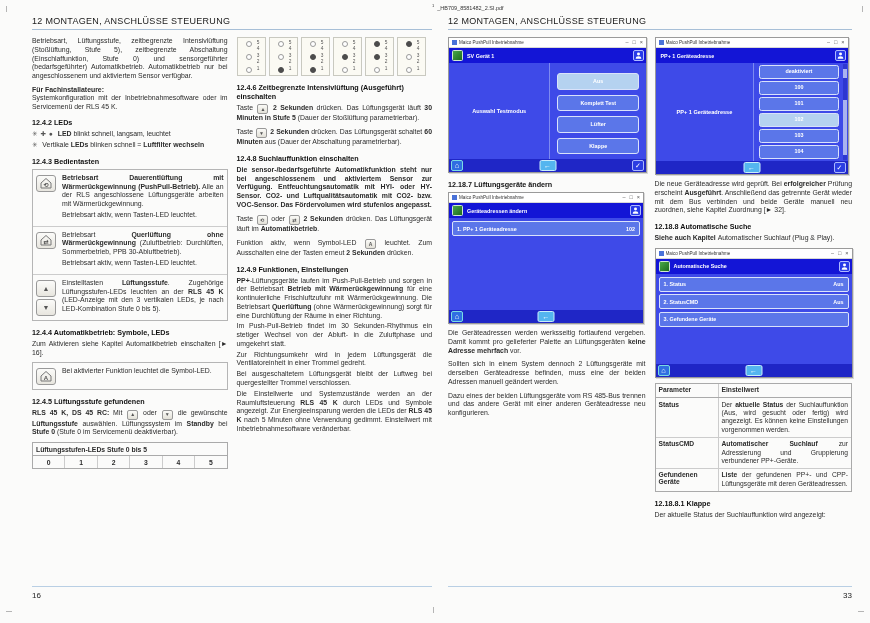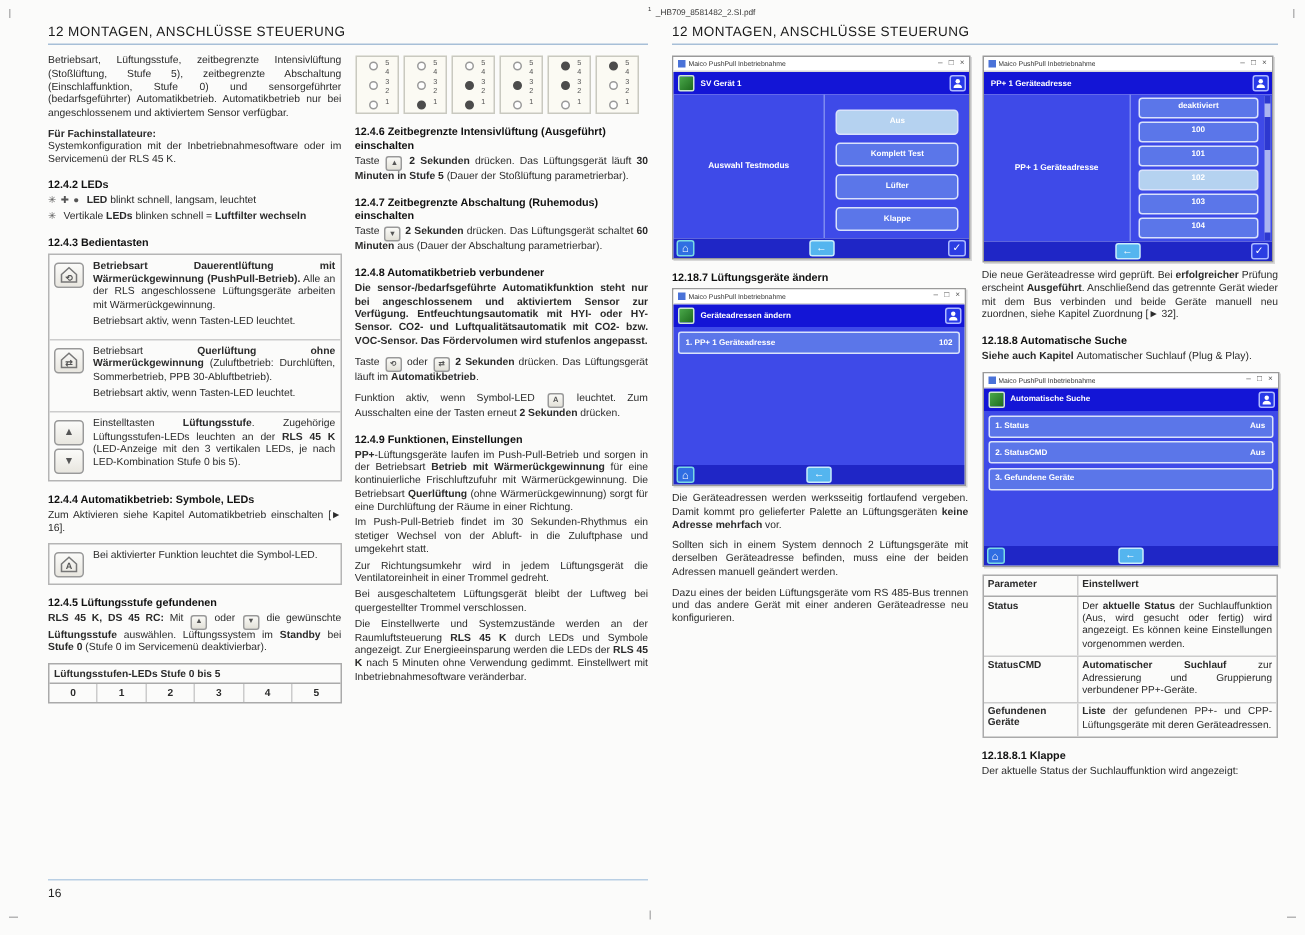--- a/index.html
+++ b/index.html
@@ -255,23 +255,22 @@
 3
 2
 1</span>
             <i class="p5"></i>
             <i class="p3"></i>
             <i class="p1"></i>
           </div>
       </div>
       <div class="sect">12.4.6 Zeitbegrenzte Intensivlüftung (Ausgeführt) einschalten</div>
       <p class="t"><span>Taste </span><span class="keybtn">▲</span><span> </span><span class="b">2 Sekunden</span><span> drücken. Das Lüftungsgerät läuft </span><span class="b">30 Minuten in Stufe 5</span><span> (Dauer der Stoßlüftung parametrierbar).</span></p>
-      <div class="sect">12.4.7 Zeitbegrenzte Abschaltung (Ruhemodus) einschalten</div>
       <p class="t"><span>Taste </span><span class="keybtn">▼</span><span> </span><span class="b">2 Sekunden</span><span> drücken. Das Lüftungsgerät schaltet </span><span class="b">60 Minuten</span><span> aus (Dauer der Abschaltung parametrierbar).</span></p>
-      <div class="sect">12.4.8 Automatikbetrieb verbundener</div>
+      <div class="sect">12.4.8 Suchlauffunktion einschalten</div>
       <p class="t boldblock">Die sensor-/bedarfsgeführte Automatikfunktion steht nur bei angeschlossenem und aktiviertem Sensor zur Verfügung. Entfeuchtungsautomatik mit HYI- oder HY-Sensor. CO2- und Luftqualitätsautomatik mit CO2- bzw. VOC-Sensor. Das Fördervolumen wird stufenlos angepasst.</p>
       <p class="t"><span>Taste </span><span class="keybtn">⟲</span><span> oder </span><span class="keybtn">⇄</span><span> </span><span class="b">2 Sekunden</span><span> drücken. Das Lüftungsgerät läuft im </span><span class="b">Automatikbetrieb</span><span>.</span></p>
       <p class="t"><span>Funktion aktiv, wenn Symbol-LED </span><span class="keybtn">A</span><span> leuchtet. Zum Ausschalten eine der Tasten erneut </span><span class="b">2 Sekunden</span><span> drücken.</span></p>
       <div class="sect">12.4.9 Funktionen, Einstellungen</div>
       <p class="t nb"><span class="b">PP+</span><span>-Lüftungsgeräte laufen im Push-Pull-Betrieb und sorgen in der Betriebsart </span><span class="b">Betrieb mit Wärmerückgewinnung</span><span> für eine kontinuierliche Frischluftzufuhr mit Wärmerückgewinnung. Die Betriebsart </span><span class="b">Querlüftung</span><span> (ohne Wärmerückgewinnung) sorgt für eine Durchlüftung der Räume in einer Richtung.</span></p>
       <p class="t nb">Im Push-Pull-Betrieb findet im 30 Sekunden-Rhythmus ein stetiger Wechsel von der Abluft- in die Zuluftphase und umgekehrt statt.</p>
       <p class="t nb">Zur Richtungsumkehr wird in jedem Lüftungsgerät die Ventilatoreinheit in einer Trommel gedreht.</p>
       <p class="t nb">Bei ausgeschaltetem Lüftungsgerät bleibt der Luftweg bei quergestellter Trommel verschlossen.</p>
       <p class="t"><span>Die Einstellwerte und Systemzustände werden an der Raumluftsteuerung </span><span class="b">RLS 45 K</span><span> durch LEDs und Symbole angezeigt. Zur Energieeinsparung werden die LEDs der </span><span class="b">RLS 45 K</span><span> nach 5 Minuten ohne Verwendung gedimmt. Einstellwert mit Inbetriebnahmesoftware veränderbar.</span></p>
     </div>
@@ -470,13 +469,14 @@
         <div class="prow">
           <span class="c1">Gefundenen Geräte</span>
           <span class="c2"><span class="b">Liste</span><span> der gefundenen PP+- und CPP-Lüftungsgeräte mit deren Geräteadressen.</span></span>
         </div>
       </div>
 
       <div class="sect">12.18.8.1 Klappe</div>
       <p class="t">Der aktuelle Status der Suchlauffunktion wird angezeigt:</p>
     </div>
   </div>
+  <div class="pagefoot right"><span>33</span></div>
 </div>
 
 </body></html>

